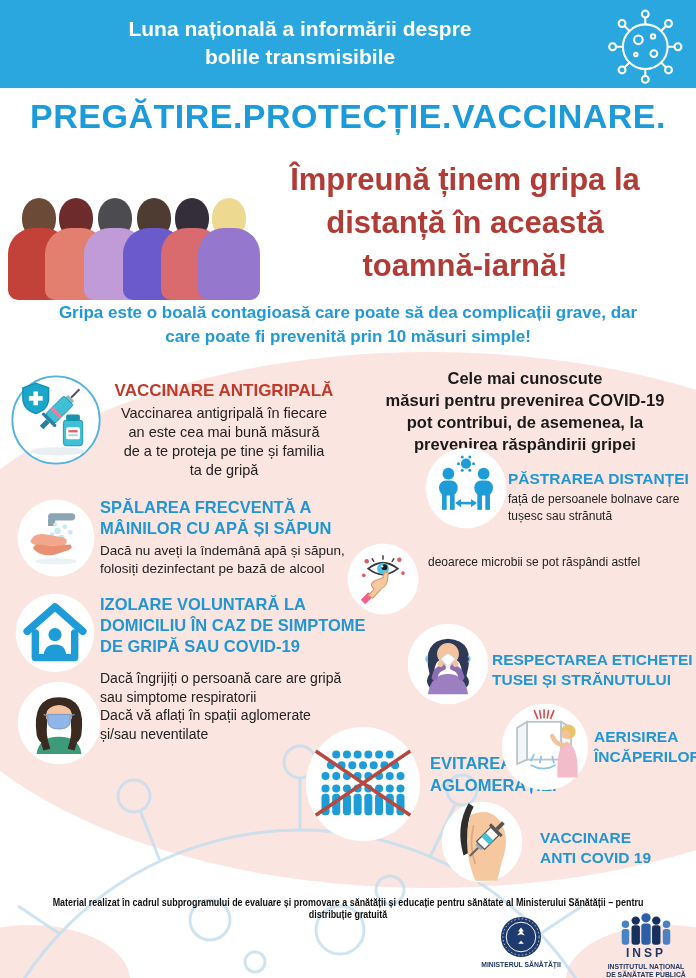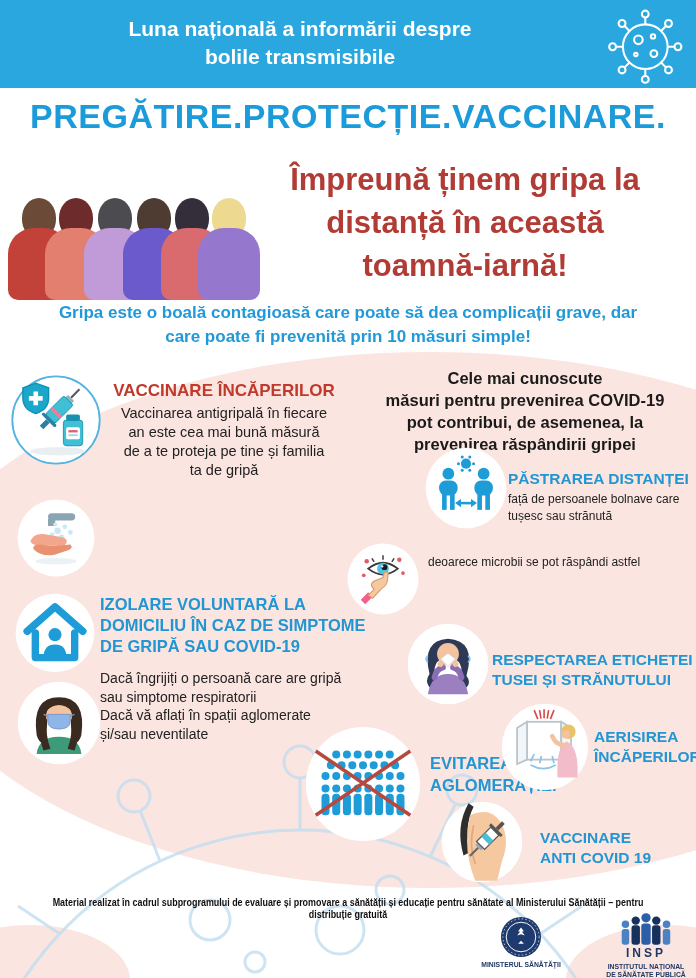--- a/index.html
+++ b/index.html
@@ -196,21 +196,21 @@
         <rect x="47.5" y="54.5" width="5.5" height="10" fill="#2C7FA3"></rect>
       </g>
       <rect x="58" y="50" width="21" height="28" rx="3.5" fill="#3FC0D4" stroke="#1891AE"></rect>
       <rect x="61" y="44" width="15" height="7" rx="2" fill="#1891AE"></rect>
       <rect x="61" y="58" width="15" height="13" rx="2" fill="#fff"></rect>
       <rect x="63.5" y="61" width="10" height="2.5" fill="#E35D6A"></rect>
         <rect x="63.5" y="65.5" width="10" height="2" fill="#9FD8EA"></rect>
     </svg>
   </div>
   <div class="abs l1-text">
-    <div class="sec-title red pl">VACCINARE ÎNCĂPERILOR</div>
+    <div class="sec-title red pl">VACCINARE ANTIGRIPALĂ</div>
     <div class="sec-body pl">Vaccinarea antigripală în fiecare
 an este cea mai bună măsură
 de a te proteja pe tine și familia
 ta de gripă</div>
   </div>
 
   <div class="abs icon l2-icon">
     <svg viewBox="0 0 100 100">
       <circle cx="50" cy="50" r="48" fill="#fff"></circle>
       <rect x="40" y="19" width="34" height="9" rx="4.5" fill="#8BA5B4"></rect>
@@ -218,20 +218,26 @@
       <circle cx="52" cy="41" r="4" fill="#C8E8F5"></circle>
         <circle cx="61" cy="36" r="3" fill="#C8E8F5"></circle>
       <circle cx="45" cy="46" r="3" fill="#C8E8F5"></circle>
         <circle cx="68" cy="43" r="3" fill="#C8E8F5"></circle>
       <circle cx="57" cy="49" r="3.5" fill="#C8E8F5"></circle>
         <circle cx="49" cy="33" r="2.5" fill="#C8E8F5"></circle>
       <path d="M18 54q4-10 16-9l24 4q7 2 5 7-2 5-9 4l-22-1q-12 1-14-5z" fill="#F2A78C"></path>
       <path d="M22 64q10 10 26 7l18-6q6-3 2-7l-20 2-20-2q-8 1-6 6z" fill="#E8906F"></path>
       <ellipse cx="50" cy="79" rx="26" ry="4" fill="#EAF2F6"></ellipse>
     </svg>
+  </div>
+  <div class="abs l2-text">
+    <div class="sec-title pl">SPĂLAREA FRECVENTĂ A
+MÂINILOR CU APĂ ȘI SĂPUN</div>
+    <div class="sec-body pl">Dacă nu aveți la îndemână apă și săpun,
+folosiți dezinfectant pe bază de alcool</div>
   </div>
 
   <div class="abs icon l3-icon">
     <svg viewBox="0 0 100 100">
       <circle cx="50" cy="50" r="48" fill="#fff"></circle>
       <path d="M16 48 50 18l34 30" stroke="#1D9CD8" stroke-width="9" fill="none" stroke-linecap="round" stroke-linejoin="round"></path>
       <path d="M26 50v30h48V50" stroke="#1D9CD8" stroke-width="9" fill="none" stroke-linecap="round" stroke-linejoin="round"></path>
       <circle cx="50" cy="52" r="8" fill="#1D9CD8"></circle>
       <path d="M36 80q0-16 14-16t14 16z" fill="#1D9CD8"></path>
     </svg>

